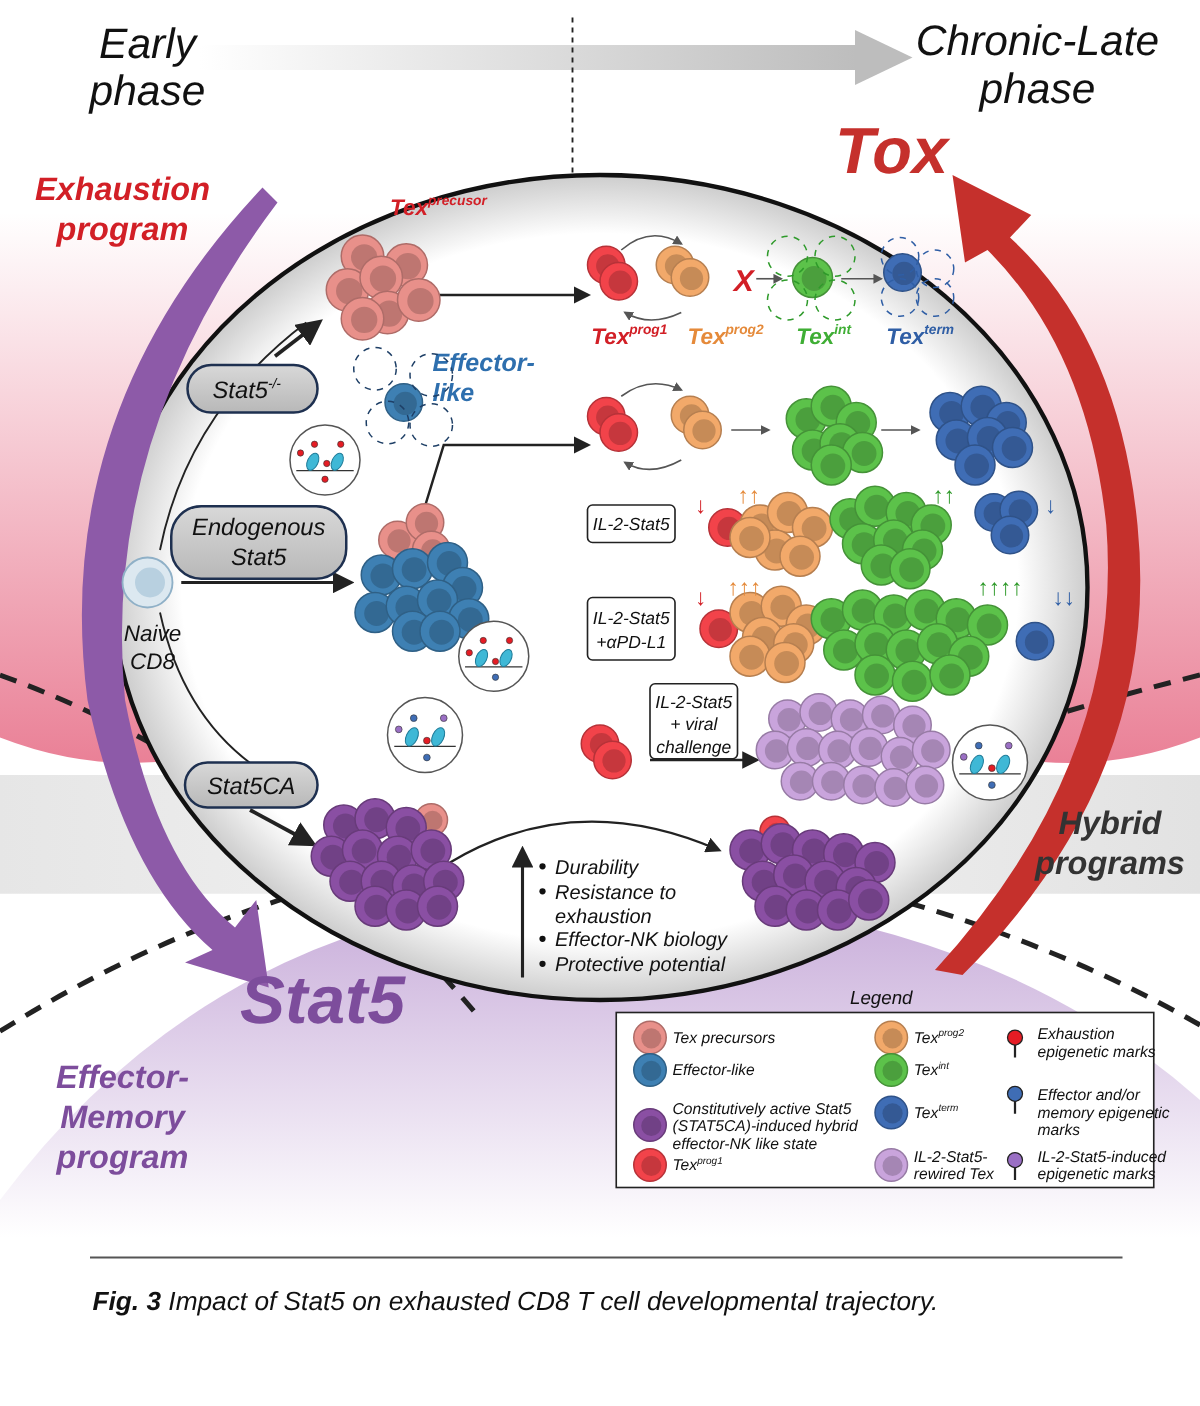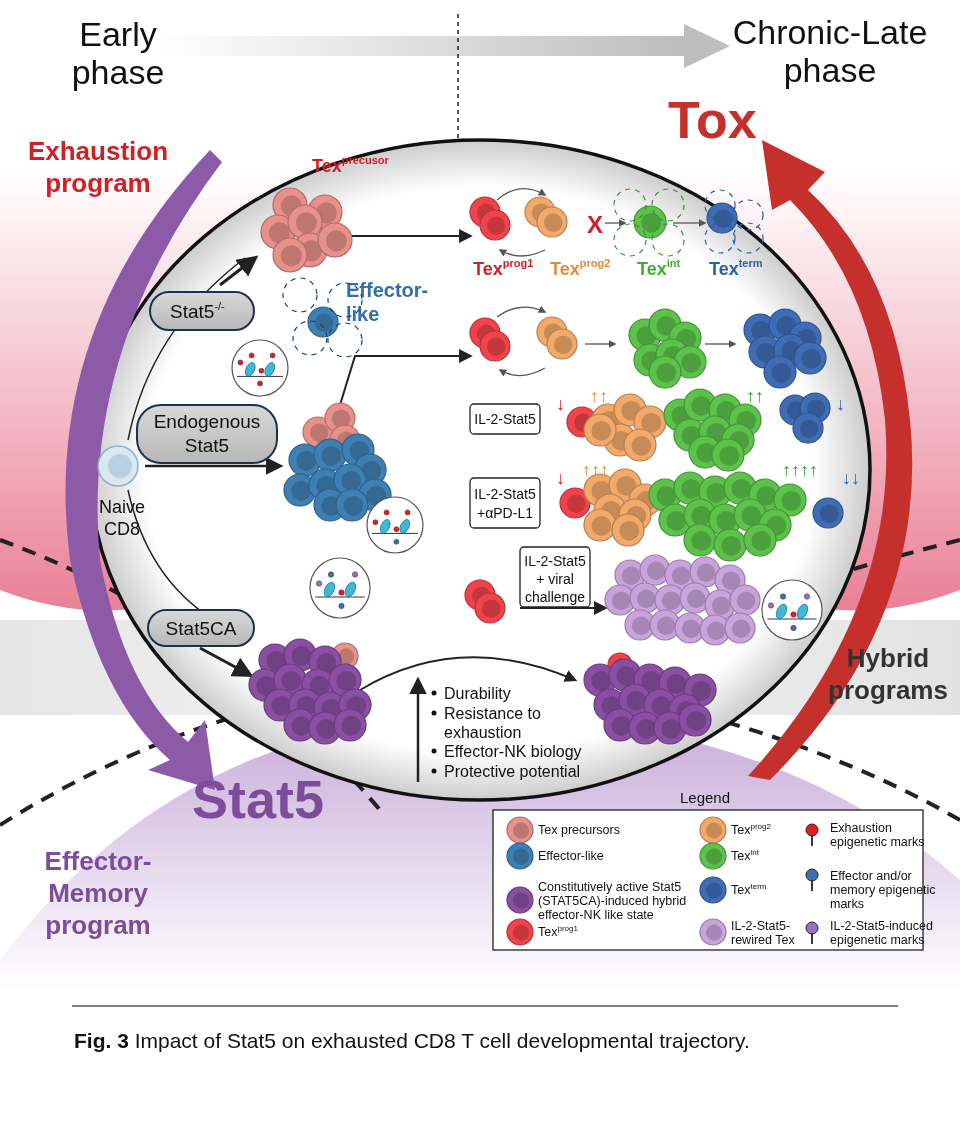--- a/index.html
+++ b/index.html
@@ -1,18 +1,18 @@
 <!DOCTYPE html>
 <html><head>
 <meta charset="utf-8">
 <style>
   html, body { margin: 0; padding: 0; background: #ffffff; }
   body { width: 960px; height: 1125px; position: relative; overflow: hidden;
          font-family: "Liberation Sans", sans-serif; }
-  #stage { position: absolute; left: 0; top: 0; width: 960px; height: 1125px; }
+  #stage { position: absolute; left: 0; top: 0; width: 960px; height: 1125px; font-style: italic; }
   svg text { font-family: "Liberation Sans", sans-serif; }
   .phase { font-size: 34px; fill: #111; }
   .prog-red { font-size: 26px; font-weight: bold; fill: #d21f26; }
   .prog-purple { font-size: 26px; font-weight: bold; fill: #7d4d9c; }
   .hybrid { font-size: 26px; font-weight: bold; fill: #333; }
   .tox { font-size: 52px; font-weight: bold; fill: #c5302c; }
   .stat5 { font-size: 54px; font-weight: bold; fill: #7d4d9c; }
   .pill-text { font-size: 19px; fill: #111; }
   .box-text { font-size: 14px; fill: #111; }
   .lab { font-size: 18px; font-weight: bold; }

